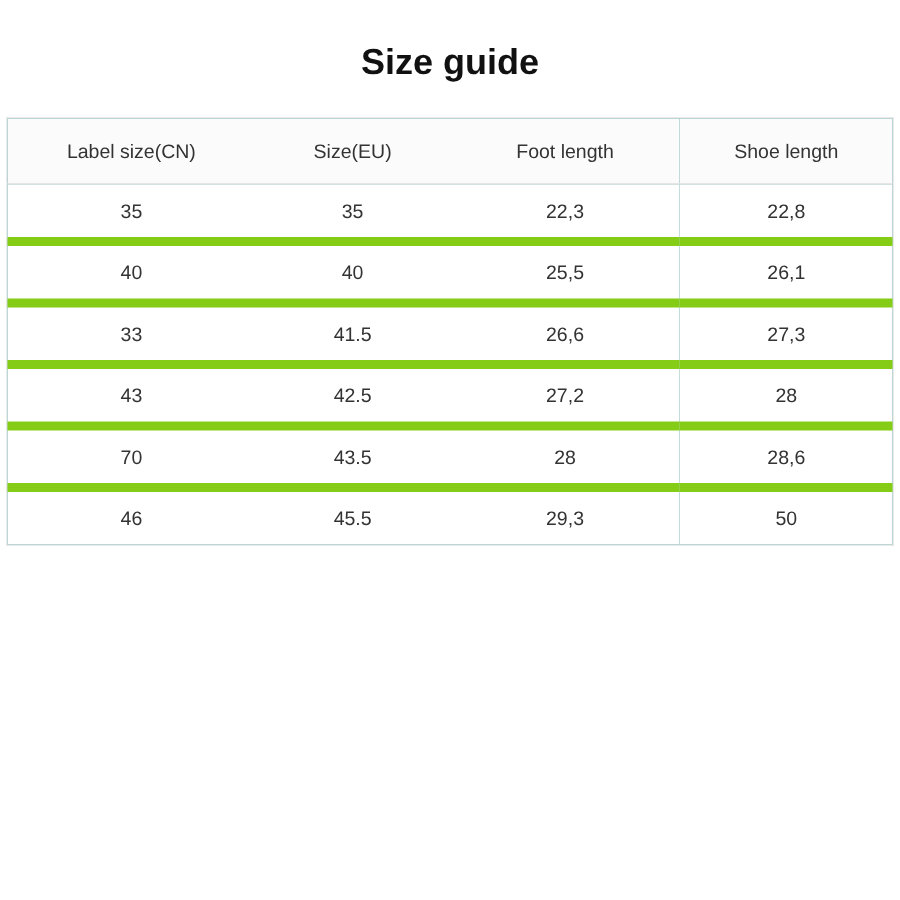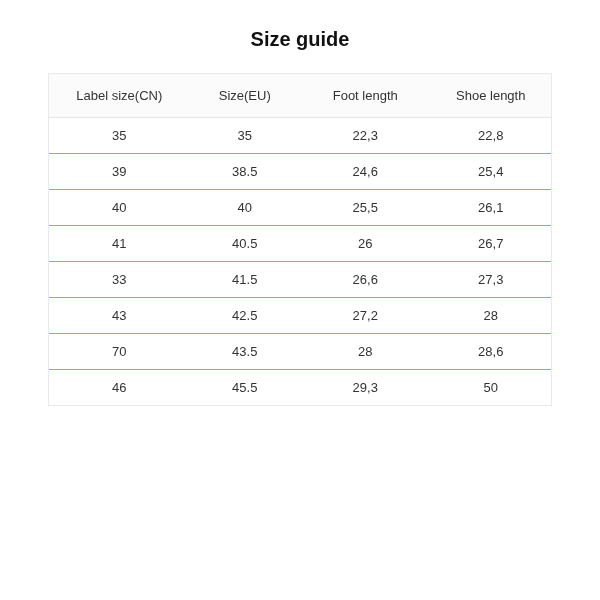--- a/index.html
+++ b/index.html
@@ -14,29 +14,29 @@
   }
   .page {
     width: 600px;
     height: 600px;
     box-sizing: border-box;
     display: flex;
     flex-direction: column;
     align-items: center;
   }
   .title {
-    font-size: 20px;
+    font-size: 24px;
     font-weight: 700;
     color: #111;
     margin-top: 28px;
     margin-bottom: 22px;
     text-align: right;
   }
   .table-wrap {
-    width: 504px;
+    width: 592px;
     background: #0f766e;
     border: 1px solid #e9e9e9;
     box-sizing: border-box;
   }
   table {
     width: 100%;
     border-collapse: collapse;
     table-layout: fixed;
   }
   thead th {
@@ -47,21 +47,21 @@
     padding: 14px 4px 14px 4px;
     border-bottom: 1px solid #e5e5e5;
     background: #fbfbfb;
   }
   tbody td {
     font-weight: 400;
     font-size: 13px;
     color: #333;
     text-align: center;
     padding: 10px 4px;
-    border-bottom: 1px solid #84cc16;
+    border-bottom: 6px solid #84cc16;
     background: #ffffff;
   }
   tbody tr:last-child td {
     border-bottom: none;
     text-align: center;
   }
   col.c1 { width: 28%; }
   col.c2 { width: 22%; }
   col.c3 { width: 26%; }
   col.c4 { width: 24%; }
@@ -89,36 +89,24 @@
         </tr>
       </thead>
       <tbody>
         <tr>
           <td>35</td>
           <td>35</td>
           <td>22,3</td>
           <td>22,8</td>
         </tr>
         <tr>
-          <td>39</td>
-          <td>38.5</td>
-          <td>24,6</td>
-          <td>25,4</td>
-        </tr>
-        <tr>
           <td>40</td>
           <td>40</td>
           <td>25,5</td>
           <td>26,1</td>
-        </tr>
-        <tr>
-          <td>41</td>
-          <td>40.5</td>
-          <td>26</td>
-          <td>26,7</td>
         </tr>
         <tr>
           <td>33</td>
           <td>41.5</td>
           <td>26,6</td>
           <td>27,3</td>
         </tr>
         <tr>
           <td>43</td>
           <td>42.5</td>

